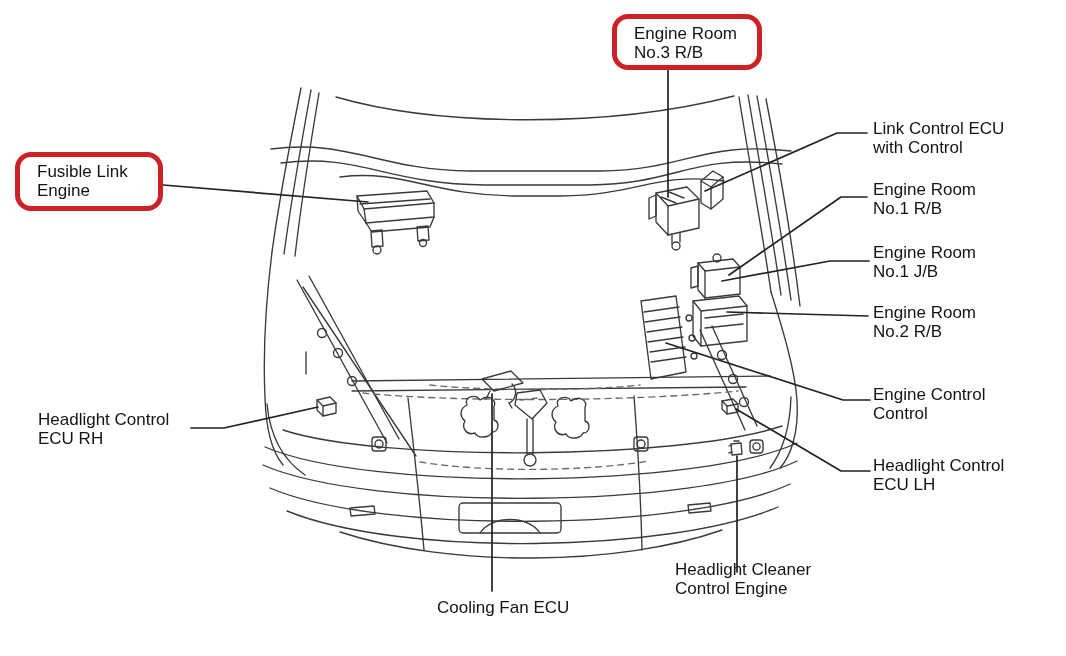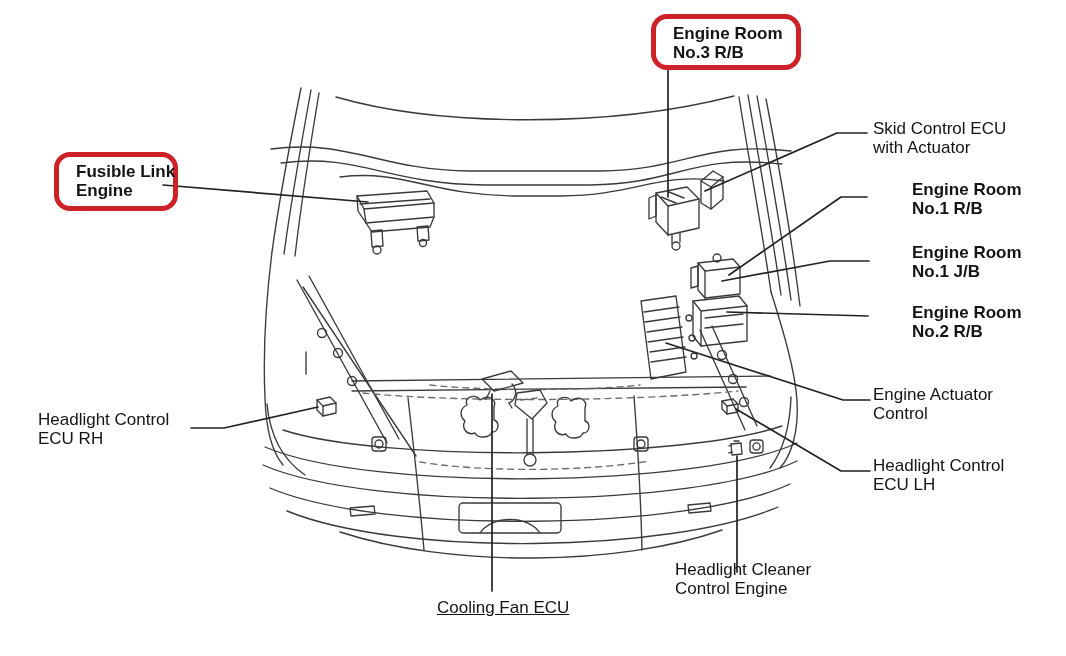--- a/index.html
+++ b/index.html
@@ -17,38 +17,38 @@
   #drawing{position:absolute;left:0;top:0;}
   #drawing *{vector-effect:non-scaling-stroke;}
   .art{stroke:var(--line);fill:none;stroke-width:1.35;stroke-linecap:round;stroke-linejoin:round;}
   .leader{stroke:var(--leader);fill:none;stroke-width:1.7;stroke-linecap:round;stroke-linejoin:round;}
   .dash{stroke-dasharray:6 5;stroke:#6a6a6a;}
   .lbl{
     position:absolute;font-size:17px;line-height:19px;color:var(--text);
     white-space:nowrap;box-sizing:border-box;
   }
   .lbl span{display:block;}
-  .b{font-weight:700;margin-left:39px;}
+  .b{font-weight:400;}
   .hl{
     border:5px solid var(--highlight-red);
     border-radius:16px;
     padding:5px 10px 5px 17px;
   }
   
   #lbl-no3{left:612px;top:14px;width:150px;height:56px;}
-  #lbl-fusible{left:15px;top:152px;width:124px;height:59px;}
+  #lbl-fusible{left:15px;top:152px;width:148px;height:59px;}
   #lbl-skid{left:873px;top:119px;}
   #lbl-no1rb{left:873px;top:180px;}
   #lbl-no1jb{left:873px;top:243px;}
   #lbl-no2rb{left:873px;top:303px;}
   #lbl-ecm{left:873px;top:385px;}
   #lbl-lh{left:873px;top:456px;}
   #lbl-rh{left:38px;top:410px;}
   #lbl-cleaner{left:675px;top:560px;}
-  #lbl-cooling{left:437px;top:598px;text-decoration:underline;}
+  #lbl-cooling{left:437px;top:598px;}
 </style>
 </head>
 <body>
 
 <div id="stage">
 
   <svg id="drawing" width="1066" height="656" viewBox="0 0 1066 656" xmlns="http://www.w3.org/2000/svg">
 
     <g class="art">
 
@@ -229,41 +229,41 @@
     <span>Engine Room</span>
     <span>No.3 R/B</span>
   </div>
 
   <div class="lbl b hl" id="lbl-fusible">
     <span>Fusible Link</span>
     <span>Engine</span>
   </div>
 
   <div class="lbl" id="lbl-skid">
-    <span>Skid Control ECU</span>
-    <span>with Actuator</span>
+    <span>Link Control ECU</span>
+    <span>with Control</span>
   </div>
 
   <div class="lbl b" id="lbl-no1rb">
     <span>Engine Room</span>
     <span>No.1 R/B</span>
   </div>
 
   <div class="lbl b" id="lbl-no1jb">
     <span>Engine Room</span>
     <span>No.1 J/B</span>
   </div>
 
   <div class="lbl b" id="lbl-no2rb">
     <span>Engine Room</span>
     <span>No.2 R/B</span>
   </div>
 
   <div class="lbl" id="lbl-ecm">
-    <span>Engine Actuator</span>
+    <span>Engine Control</span>
     <span>Control</span>
   </div>
 
   <div class="lbl" id="lbl-lh">
     <span>Headlight Control</span>
     <span>ECU LH</span>
   </div>
 
   <div class="lbl" id="lbl-rh">
     <span>Headlight Control</span>

